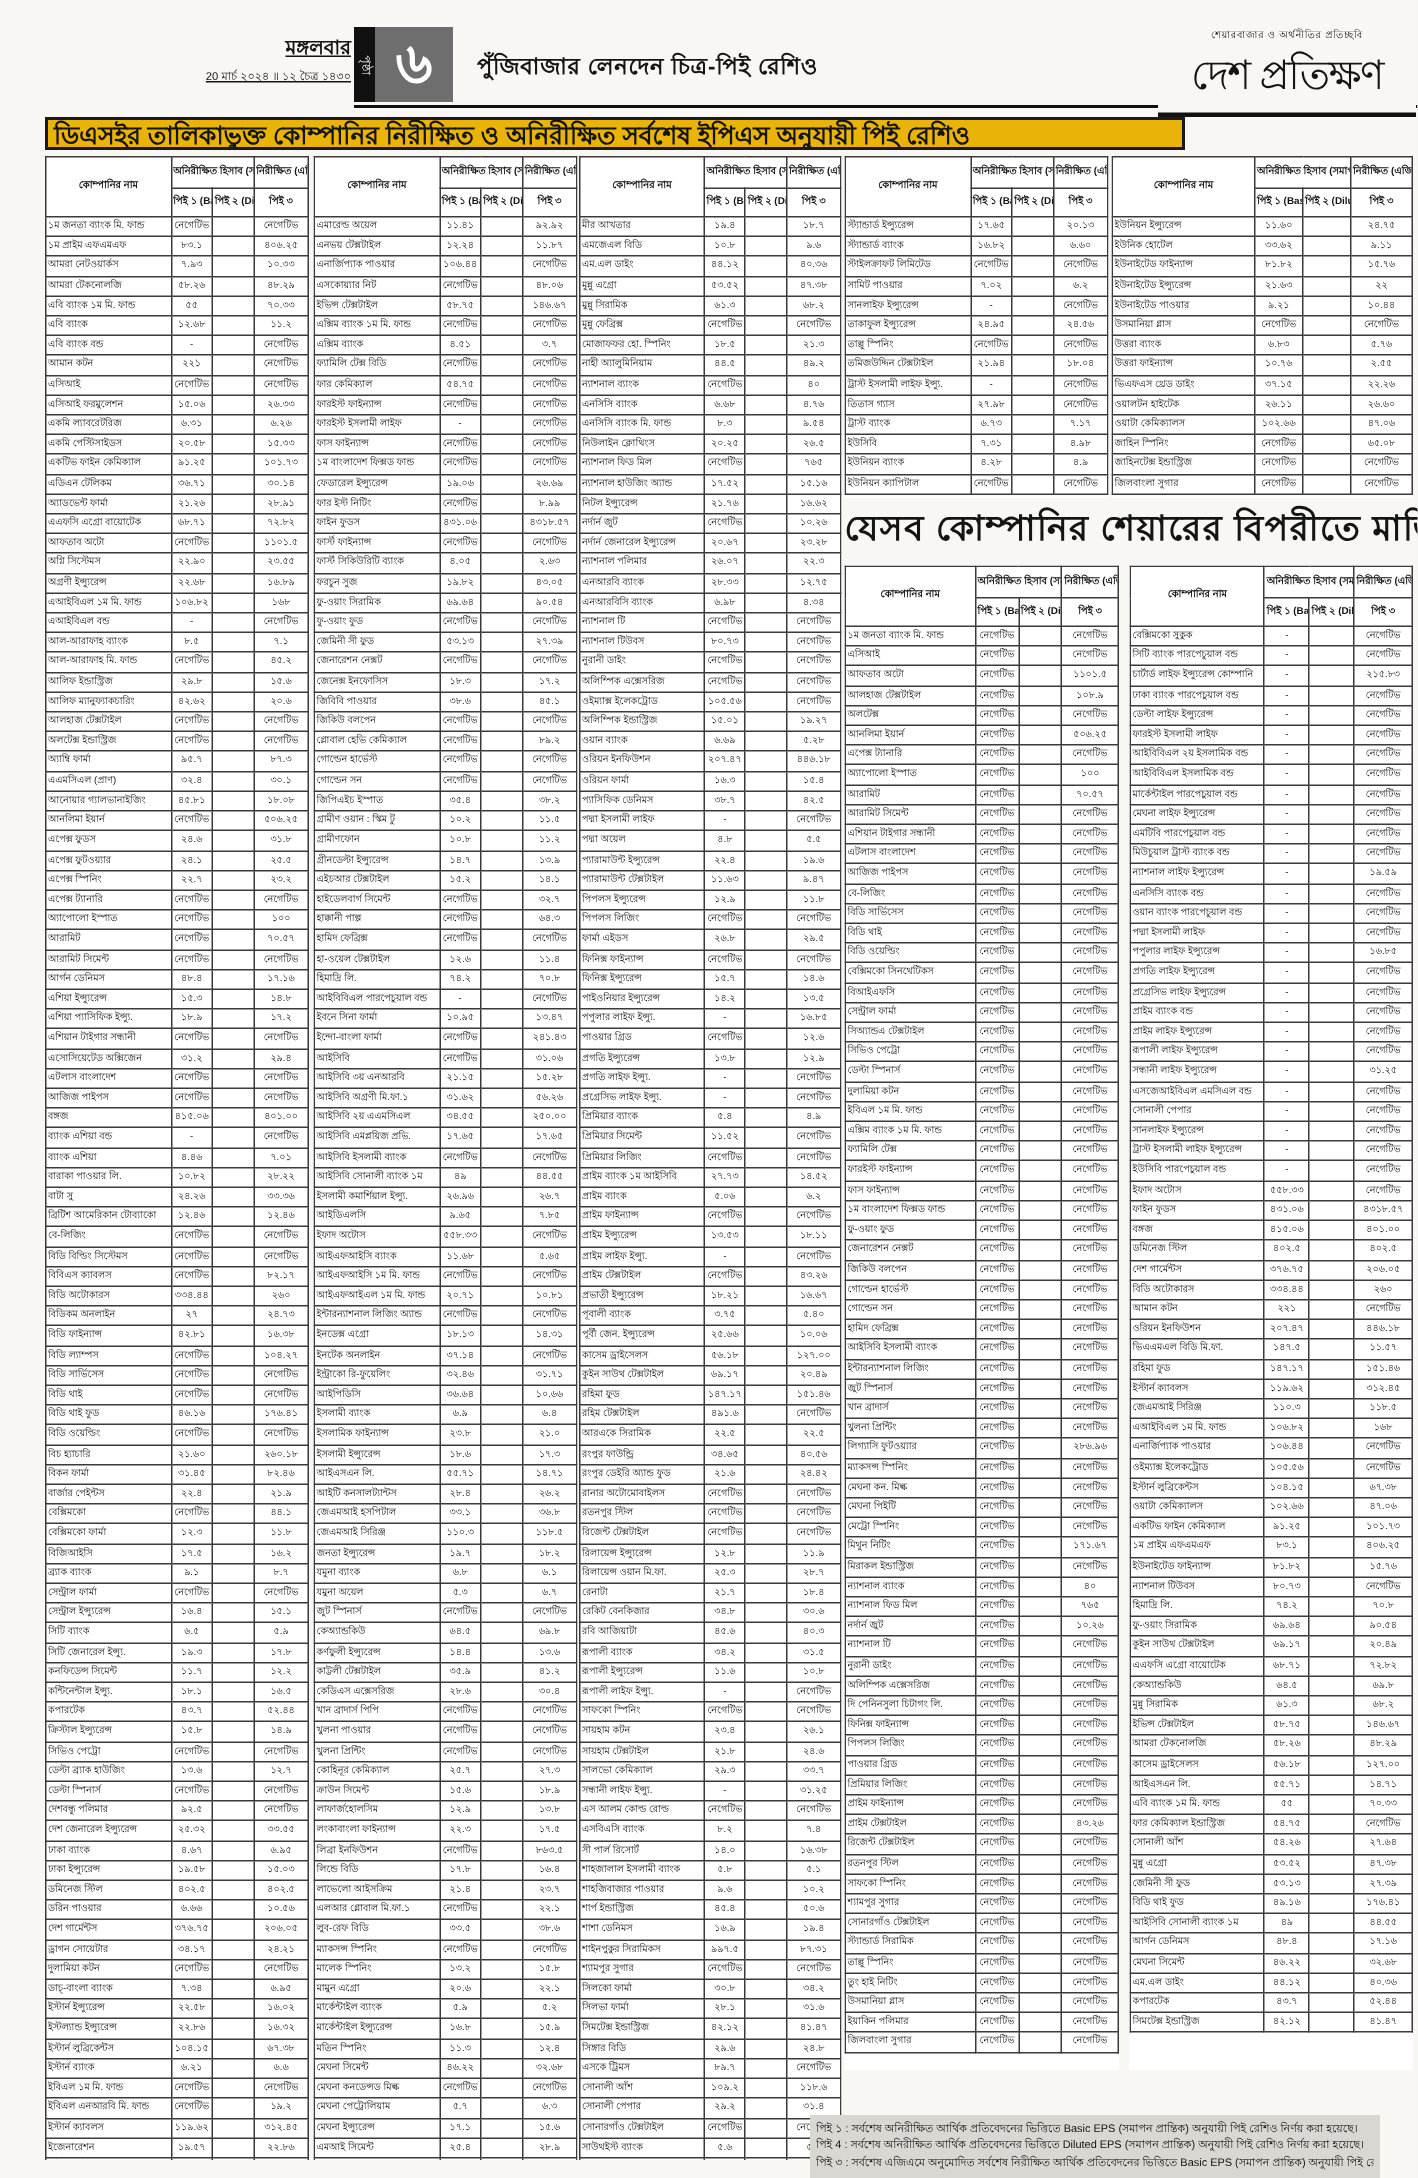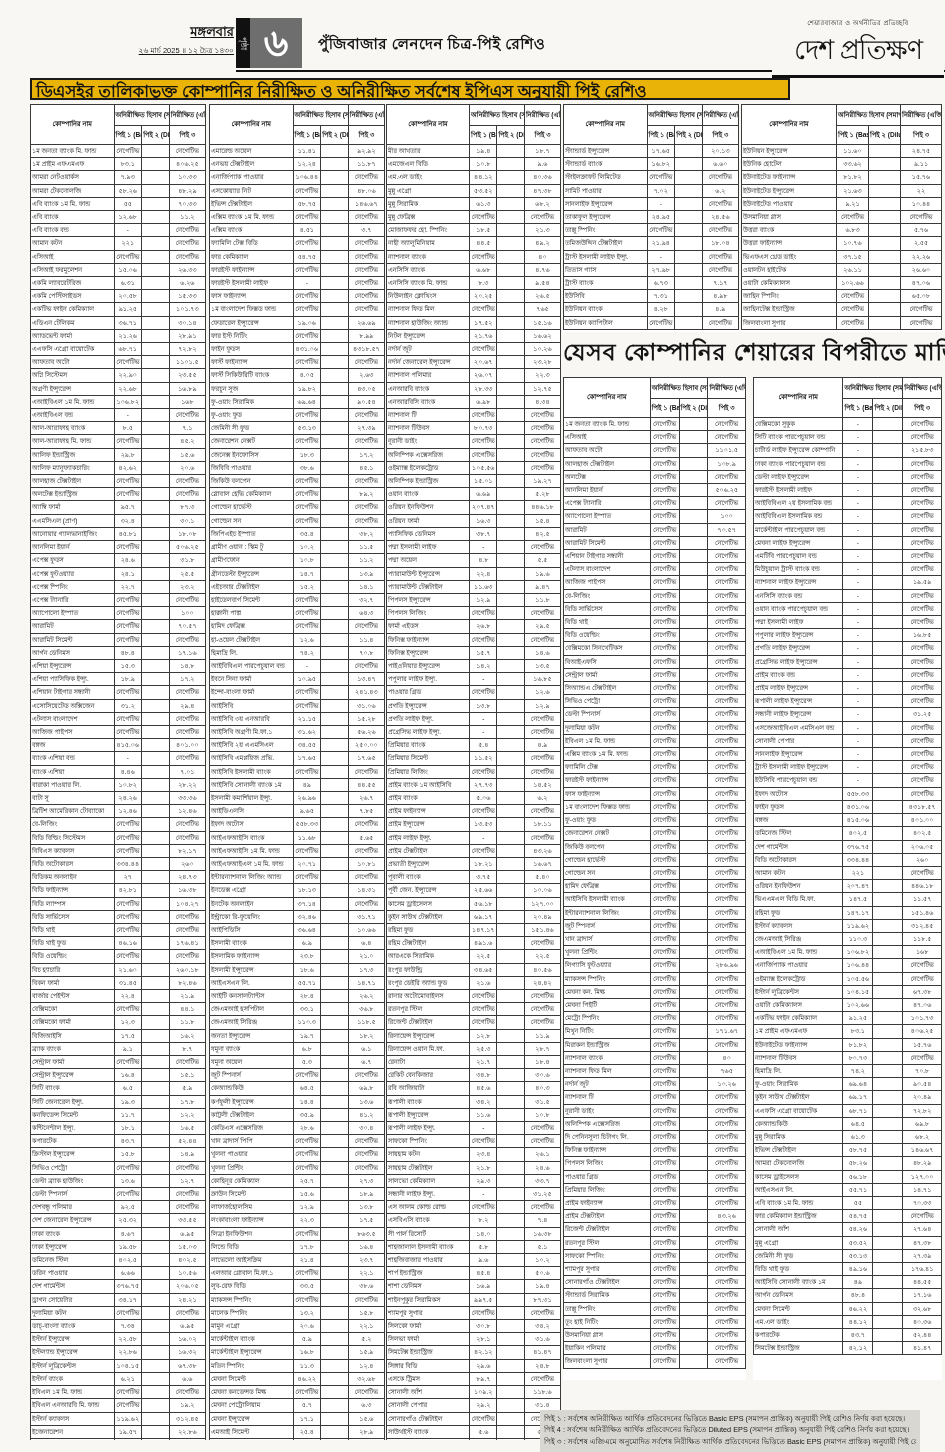--- a/index.html
+++ b/index.html
@@ -37,21 +37,21 @@
   .footnote{position:absolute;top:1383px;left:540px;width:380px;height:48px;background:#d9d7d1;font-size:7.3px;line-height:1.55;padding:3px 4px;box-sizing:border-box;margin-top:27px;}
   .footnote div{white-space:nowrap;overflow:hidden;}
 </style>
 </head>
 <body>
 
 <div class="page">
 
   <div class="date-block">
     <div class="date-day">মঙ্গলবার</div>
-    <div class="date-line">২৬ মার্চ 2025 ॥ ১২ চৈত্র ১৪৩০</div>
+    <div class="date-line">20 মার্চ ২০২৪ ॥ ১২ চৈত্র ১৪৩০</div>
   </div>
   <div class="page-strip">পৃষ্ঠা</div>
   <div class="page-num-box">৬</div>
   <div class="page-title">পুঁজিবাজার লেনদেন চিত্র-পিই রেশিও</div>
   <div class="mast-rule"></div>
   <div class="logo">
     <div class="logo-tag">শেয়ারবাজার ও অর্থনীতির প্রতিচ্ছবি</div>
     <div class="logo-name">দেশ প্রতিক্ষণ</div>
     <div class="logo-underline"></div>
   </div>

